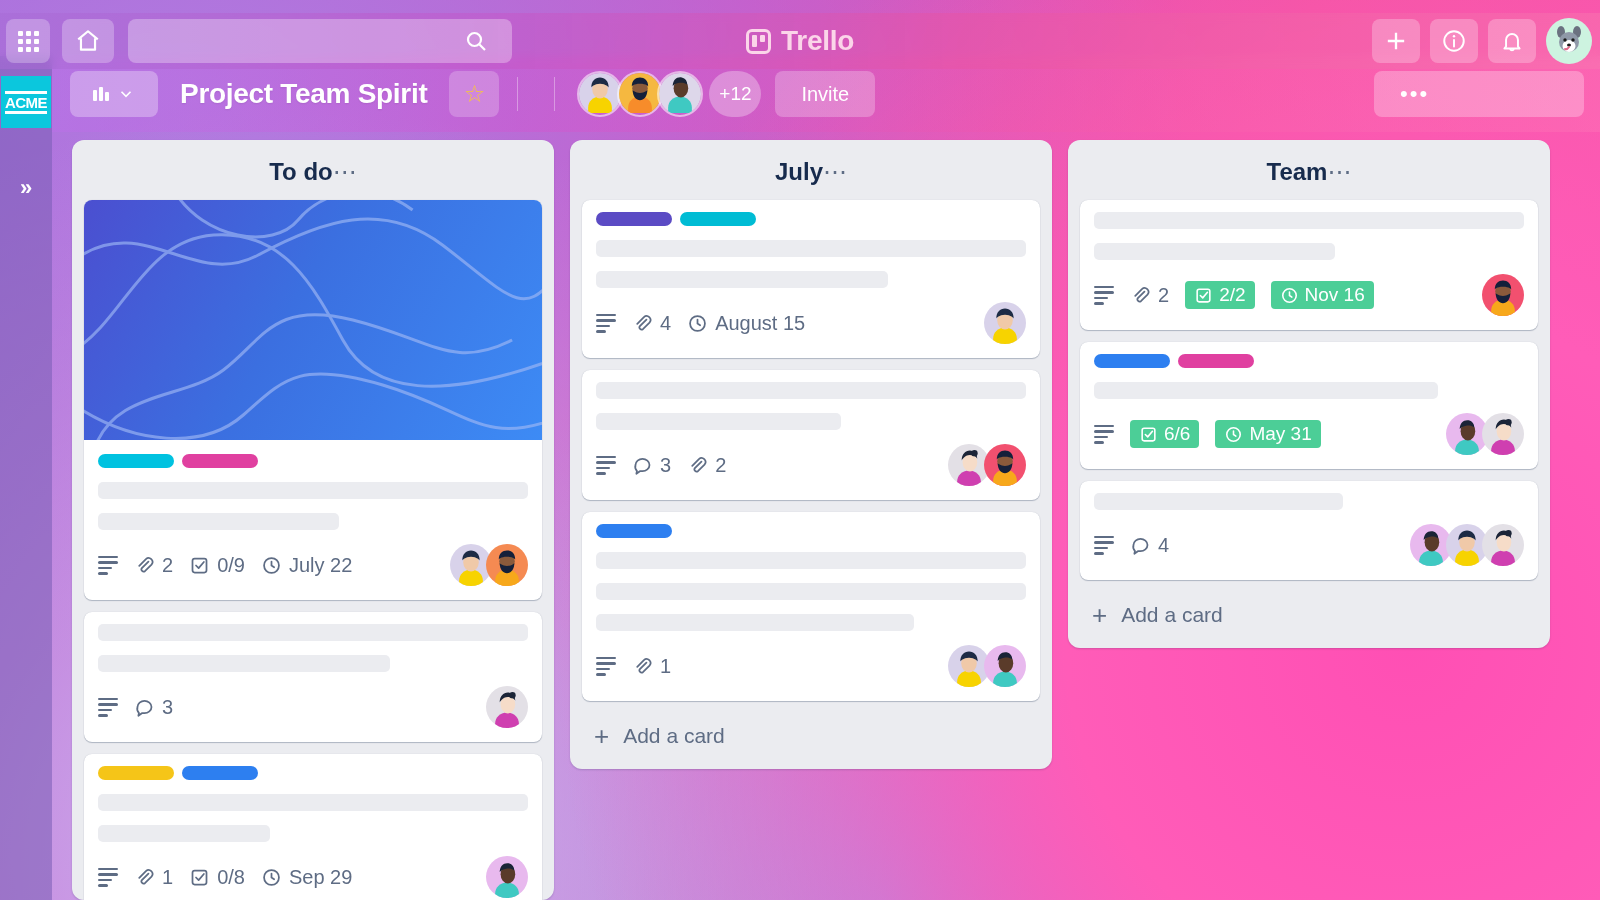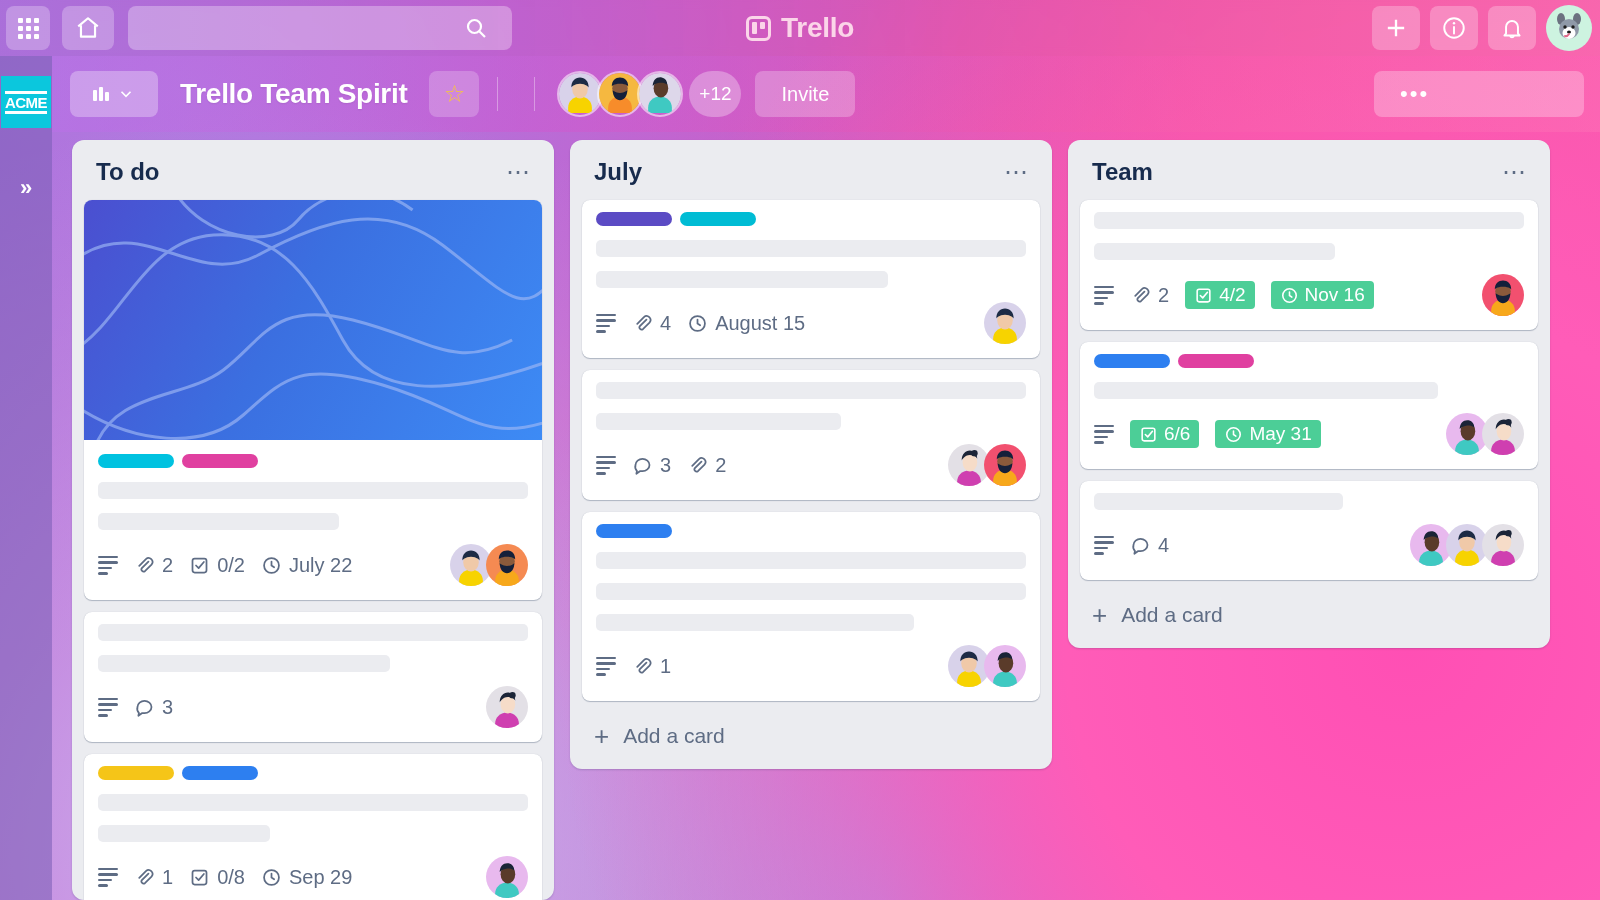--- a/index.html
+++ b/index.html
@@ -13,21 +13,21 @@
       radial-gradient(circle at 88% 72%, #ff4fb4 0%, #ff5cb8 22%, rgba(255,92,184,0) 55%),
       radial-gradient(circle at 18% 95%, #c9b6f2 0%, rgba(201,182,242,0) 48%),
       radial-gradient(circle at 55% 100%, #9b8bea 0%, rgba(155,139,234,0) 45%),
       radial-gradient(ellipse at 12% 10%, #b07ae0 0%, rgba(176,122,224,0) 50%),
       linear-gradient(120deg, #a45fd6 0%, #d34fc0 35%, #f0529f 62%, #ff57b0 100%);
     position: relative;
   }
 
   
   .topbar {
-    position: absolute; top: 0; left: 0; width: 1600px; height: 56px;
+    position: absolute; top: 13px; left: 0; width: 1600px; height: 56px;
     display: flex; align-items: center;
     background: linear-gradient(90deg,
         rgba(168,108,214,.55) 0%,
         rgba(196,86,200,.5) 30%,
         rgba(233,83,160,.45) 60%,
         rgba(247,122,176,.45) 100%);
     backdrop-filter: blur(4px);
     z-index: 40;
   }
   .tb-btn {
@@ -157,21 +157,21 @@
     display: flex; align-items: flex-start; gap: 16px; padding: 8px 0 0 20px;
     z-index: 10;
   }
   .list {
     width: 482px; background: #ebecf0; border-radius: 12px;
     padding: 10px 12px 12px; display: flex; flex-direction: column;
     box-shadow: 0 1px 2px rgba(9,30,66,.18);
     position: relative;
   }
   .list-header {
-    display: flex; align-items: center; justify-content: space-between;
+    display: flex; align-items: center; justify-content: center;
     padding: 8px 10px 14px 12px;
   }
   .list-title { font-size: 24px; font-weight: 700; color: #172b4d; }
   .list-dots { color: #5e6c84; font-size: 24px; letter-spacing: 2px; line-height: 10px; }
   .cards { display: flex; flex-direction: column; gap: 12px; }
   .card {
     background: #fff; border-radius: 8px; padding: 12px 14px 14px;
     box-shadow: 0 1px 1px rgba(9,30,66,.25), 0 0 1px rgba(9,30,66,.2);
   }
   .card.has-cover { padding: 0 0 14px; overflow: hidden; }
@@ -291,21 +291,21 @@
     <span class="kanban-ico">
         <i></i>
         <i></i>
         <i></i>
       </span>
     <svg width="18" height="18" viewBox="0 0 24 24" stroke="#fff" stroke-width="2.2" fill="none">
         <path d="m6 9 6 6 6-6"></path>
       </svg>
   </div>
 
-  <div class="bh-title">Trello Team Spirit</div>
+  <div class="bh-title">Project Team Spirit</div>
 
   <div class="bh-star">☆</div>
 
   <div class="bh-div"></div>
 
 
   <div class="bh-div"></div>
 
   <div class="members">
     <div class="mem">
@@ -386,21 +386,21 @@
               <svg width="21" height="21" viewBox="0 0 24 24" stroke-linecap="round">
                   <path d="M16.5 7.5 9 15a2.5 2.5 0 0 0 3.5 3.5l7.5-7.5a4.5 4.5 0 0 0-6.4-6.3L6 12.3"></path>
                 </svg>
               <span>2</span>
             </span>
             <span class="badge">
               <svg width="21" height="21" viewBox="0 0 24 24" stroke-linecap="round" stroke-linejoin="round">
                   <rect x="4" y="4" width="16" height="16" rx="2.5"></rect>
                   <path d="m8 12 3 3 6-7"></path>
                 </svg>
-              <span>0/2</span>
+              <span>0/9</span>
             </span>
             <span class="badge">
               <svg width="21" height="21" viewBox="0 0 24 24" stroke-linecap="round">
                   <circle cx="12" cy="12" r="8.5"></circle>
                   <path d="M12 7.5V12l3 2"></path>
                 </svg>
               <span>July 22</span>
             </span>
             <span class="card-avatars">
               <span class="cav">
@@ -677,21 +677,21 @@
             <svg width="21" height="21" viewBox="0 0 24 24" stroke-linecap="round">
                 <path d="M16.5 7.5 9 15a2.5 2.5 0 0 0 3.5 3.5l7.5-7.5a4.5 4.5 0 0 0-6.4-6.3L6 12.3"></path>
               </svg>
             <span>2</span>
           </span>
           <span class="badge done-badge">
             <svg width="19" height="19" viewBox="0 0 24 24" fill="none" stroke="#fff" stroke-width="2.2" stroke-linecap="round" stroke-linejoin="round">
                 <rect x="4" y="4" width="16" height="16" rx="2.5"></rect>
                 <path d="m8 12 3 3 6-7"></path>
               </svg>
-            <span>4/2</span>
+            <span>2/2</span>
           </span>
           <span class="badge done-badge">
             <svg width="19" height="19" viewBox="0 0 24 24" fill="none" stroke="#fff" stroke-width="2.2" stroke-linecap="round">
                 <circle cx="12" cy="12" r="8.5"></circle>
                 <path d="M12 7.5V12l3 2"></path>
               </svg>
             <span>Nov 16</span>
           </span>
           <span class="card-avatars">
             <span class="cav">

